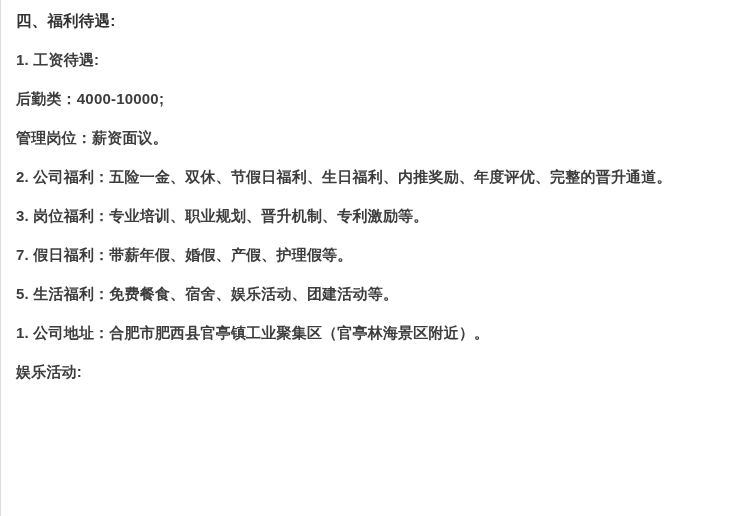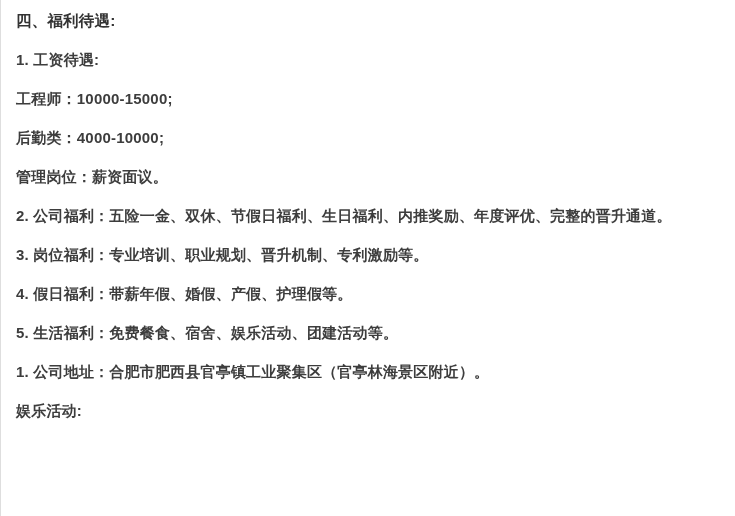--- a/index.html
+++ b/index.html
@@ -36,23 +36,22 @@
     color: #333333;
   }
 </style>
 </head>
 <body>
 
 <div class="page">
   <div class="content">
     <p class="heading">四、福利待遇:</p>
     <p>1. 工资待遇:</p>
-    <p>工程师：10000-15000;</p>
     <p>后勤类：4000-10000;</p>
     <p>管理岗位：薪资面议。</p>
     <p>2. 公司福利：五险一金、双休、节假日福利、生日福利、内推奖励、年度评优、完整的晋升通道。</p>
     <p>3. 岗位福利：专业培训、职业规划、晋升机制、专利激励等。</p>
-    <p>4. 假日福利：带薪年假、婚假、产假、护理假等。</p>
+    <p>7. 假日福利：带薪年假、婚假、产假、护理假等。</p>
     <p>5. 生活福利：免费餐食、宿舍、娱乐活动、团建活动等。</p>
     <p>1. 公司地址：合肥市肥西县官亭镇工业聚集区（官亭林海景区附近）。</p>
     <p>娱乐活动:</p>
   </div>
 </div>
 
 </body></html>

